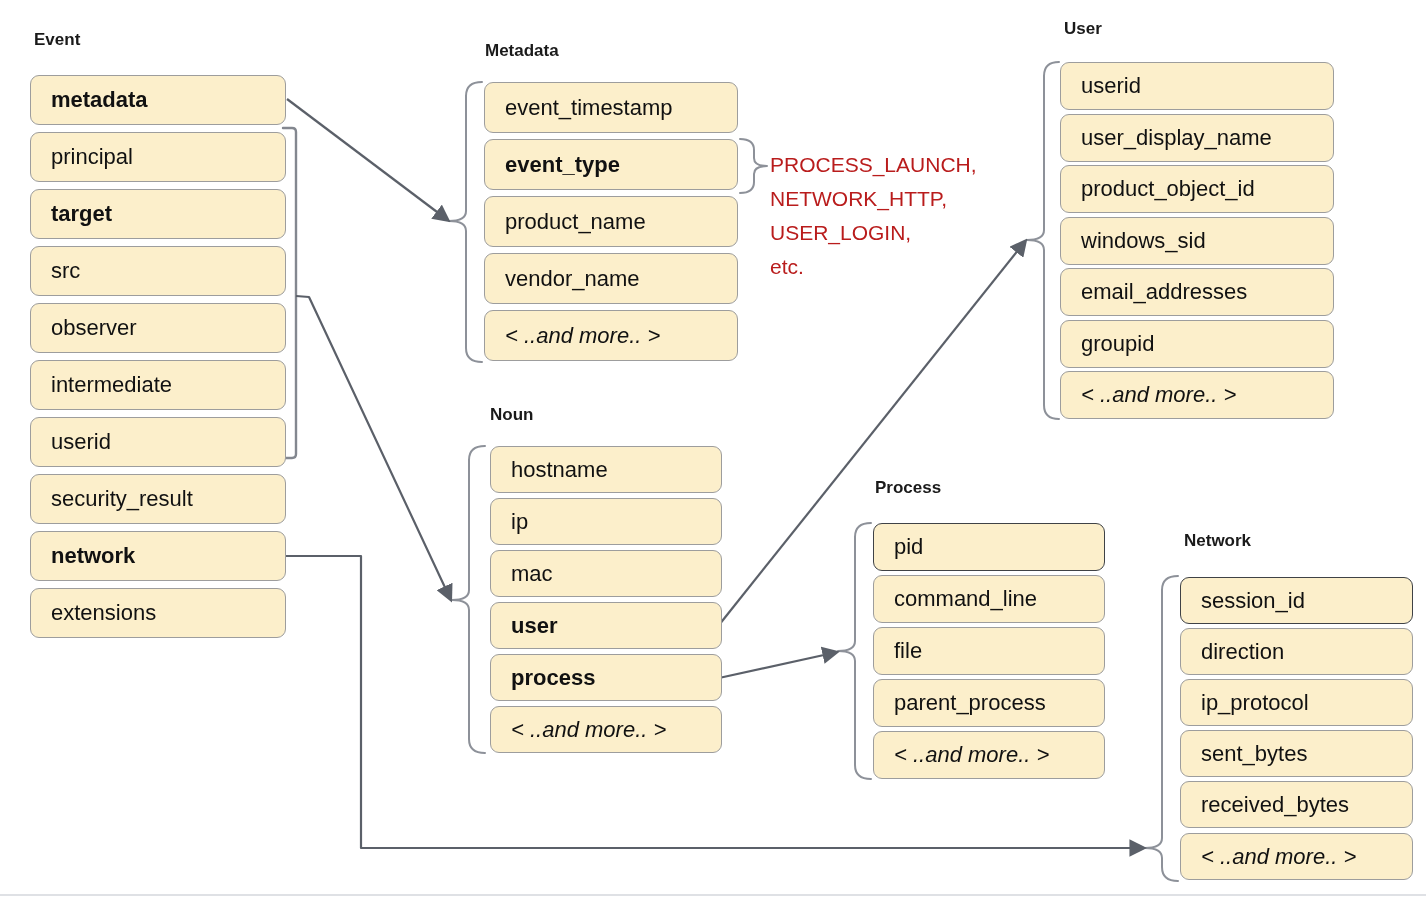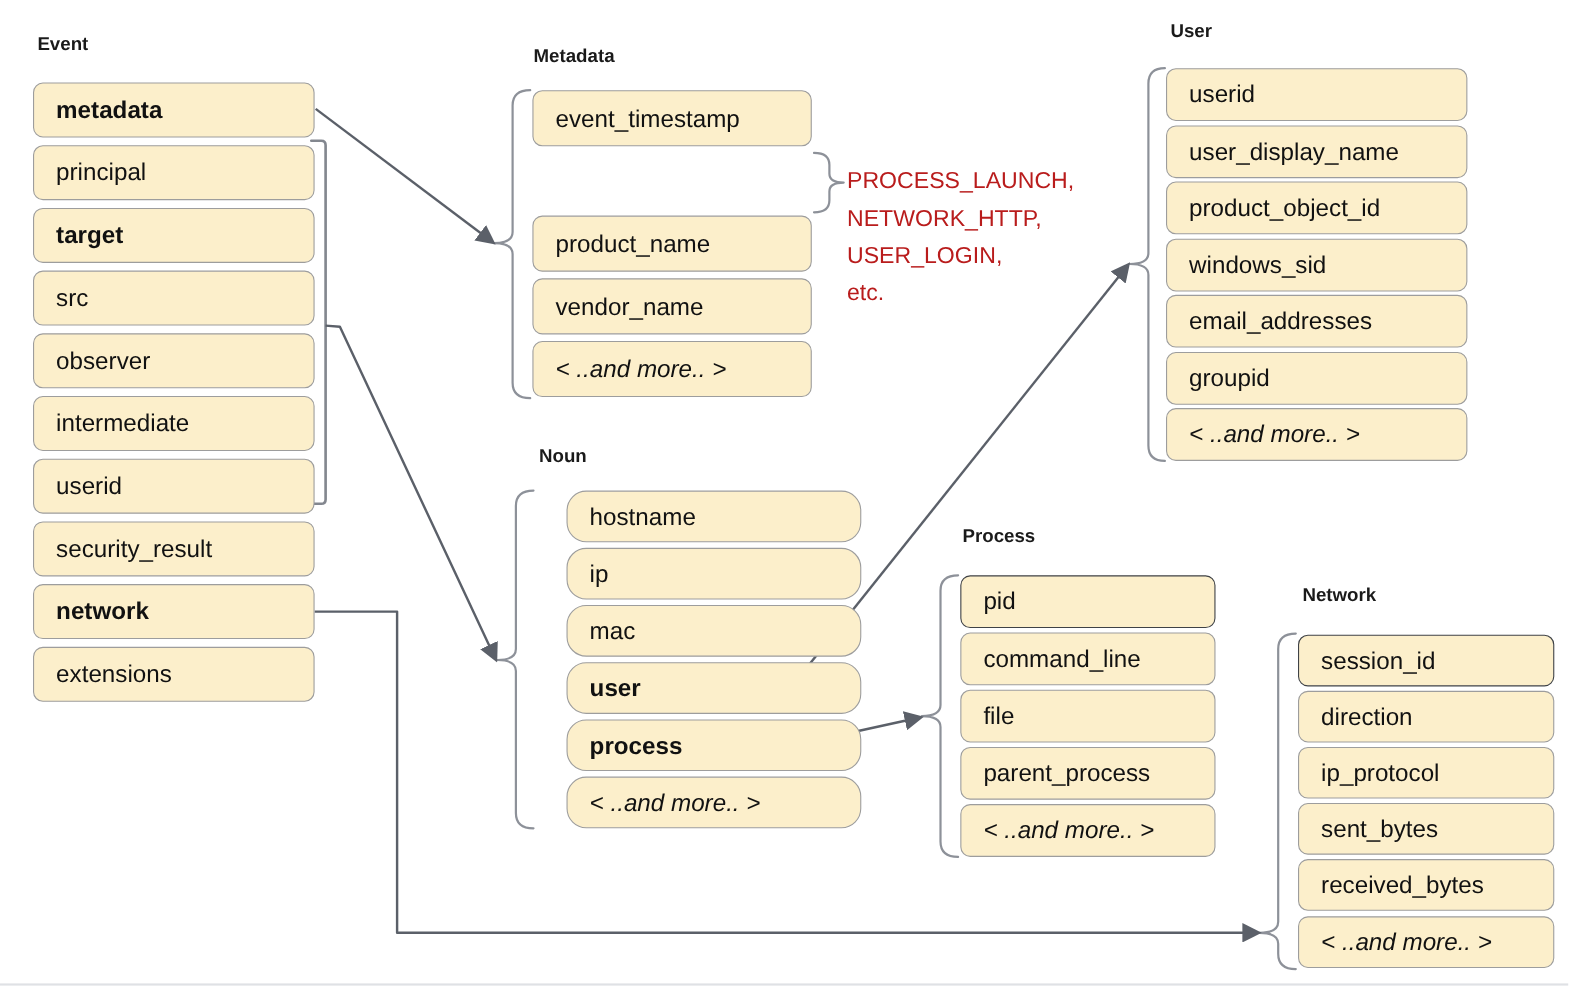--- a/index.html
+++ b/index.html
@@ -14,21 +14,21 @@
     border:1.6px solid #9D9D9D;border-radius:9px;
     display:flex;align-items:center;padding-left:20px;
     font-size:22px;color:#111;white-space:nowrap;
   }
   .box.b{font-weight:700;}
   .box.i{font-style:italic;}
   .box.dark{border-color:#3F4246;}
   
   .ce{left:30px;width:256px;height:50px;}
   .cm{left:484px;width:254px;height:51px;}
-  .cn{left:515px;width:268px;height:47px;border-radius:18px;}
+  .cn{left:490px;width:232px;height:47px;}
   .cu{left:1060px;width:274px;height:48px;}
   .cp{left:873px;width:232px;height:48px;}
   .cx{left:1180px;width:233px;height:47px;}
   .ann{position:absolute;left:770px;top:148px;font-size:21px;line-height:34px;color:#b91c1c;}
   .divider{position:absolute;left:0;top:894px;width:1426px;height:2px;background:#DFE1E5;}
 </style>
 </head>
 <body>
 
 <div class="canvas">
@@ -67,20 +67,21 @@
   <div class="box ce" style="top:246px">src</div>
   <div class="box ce" style="top:303px">observer</div>
   <div class="box ce" style="top:360px">intermediate</div>
   <div class="box ce" style="top:417px">userid</div>
   <div class="box ce" style="top:474px">security_result</div>
   <div class="box ce b" style="top:531px">network</div>
   <div class="box ce" style="top:588px">extensions</div>
 
   <div class="gtitle" style="left:485px;top:41px">Metadata</div>
   <div class="box cm" style="top:82px">event_timestamp</div>
+  <div class="box cm b" style="top:139px">event_type</div>
   <div class="box cm" style="top:196px">product_name</div>
   <div class="box cm" style="top:253px">vendor_name</div>
   <div class="box cm i" style="top:310px">&lt; ..and more.. &gt;</div>
 
   <div class="ann">
     <div>PROCESS_LAUNCH,</div>
     <div>NETWORK_HTTP,</div>
     <div>USER_LOGIN,</div>
     <div>etc.</div>
   </div>

